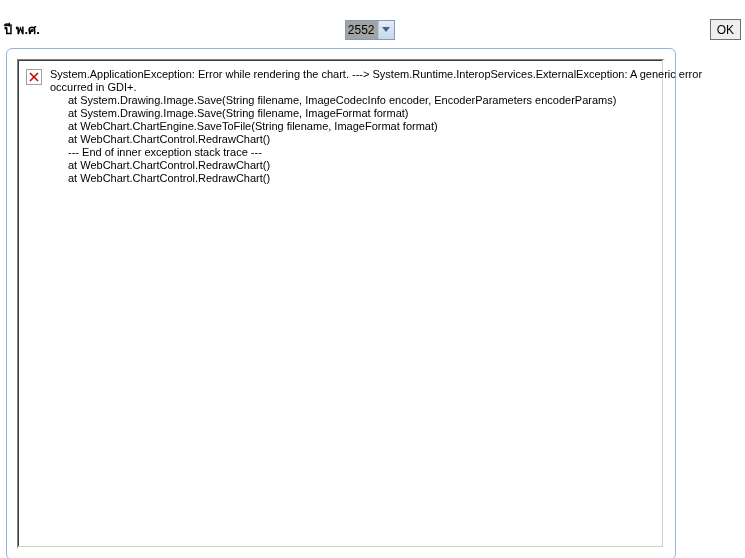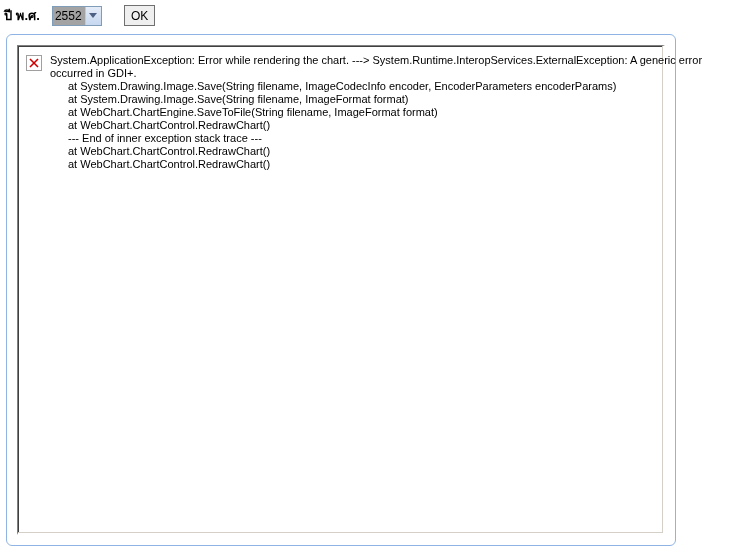--- a/index.html
+++ b/index.html
@@ -8,21 +8,22 @@
     padding: 0;
     font-family: Tahoma, "MS Sans Serif", sans-serif;
     font-size: 11px;
     background: #fff;
     width: 745px;
   }
   .top-controls {
     display: flex;
     align-items: center;
     gap: 10px;
-    padding: 5px 4px 8px 4px;
+    padding: 19px 4px 8px 4px;
+    justify-content: space-between;
   }
   .year-label {
     font-size: 13px;
     font-weight: bold;
     color: #000;
     margin-right: 2px;
   }
   .year-select-wrap {
     position: relative;
     display: inline-flex;

